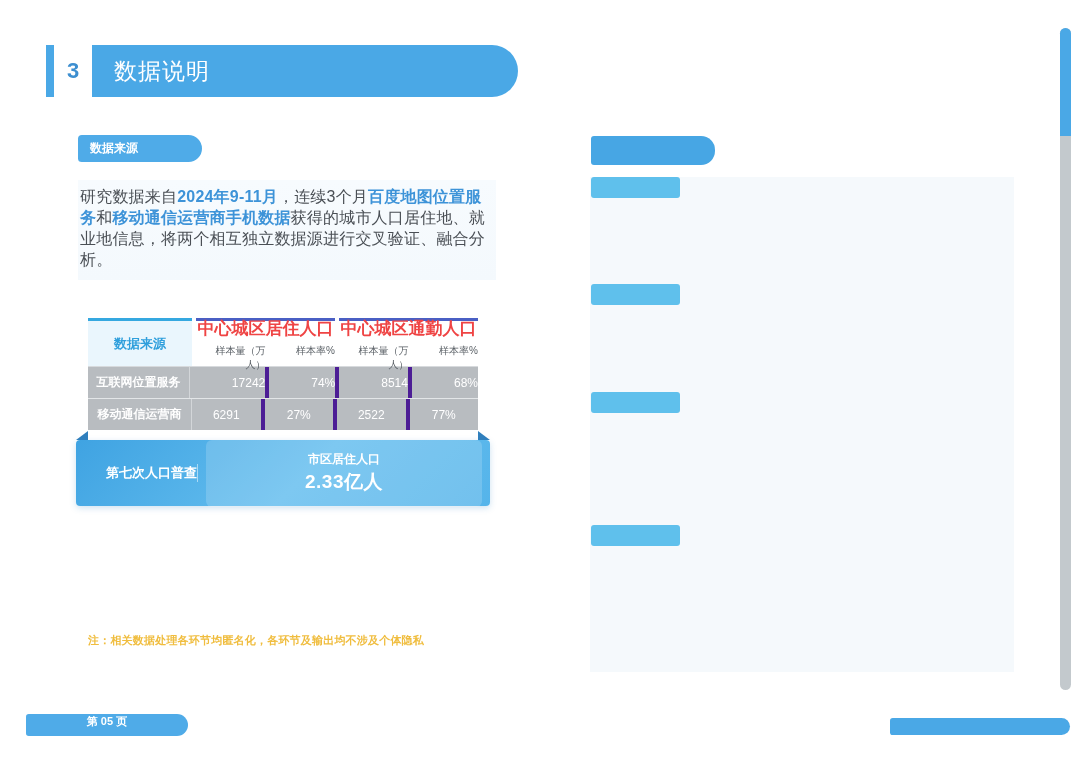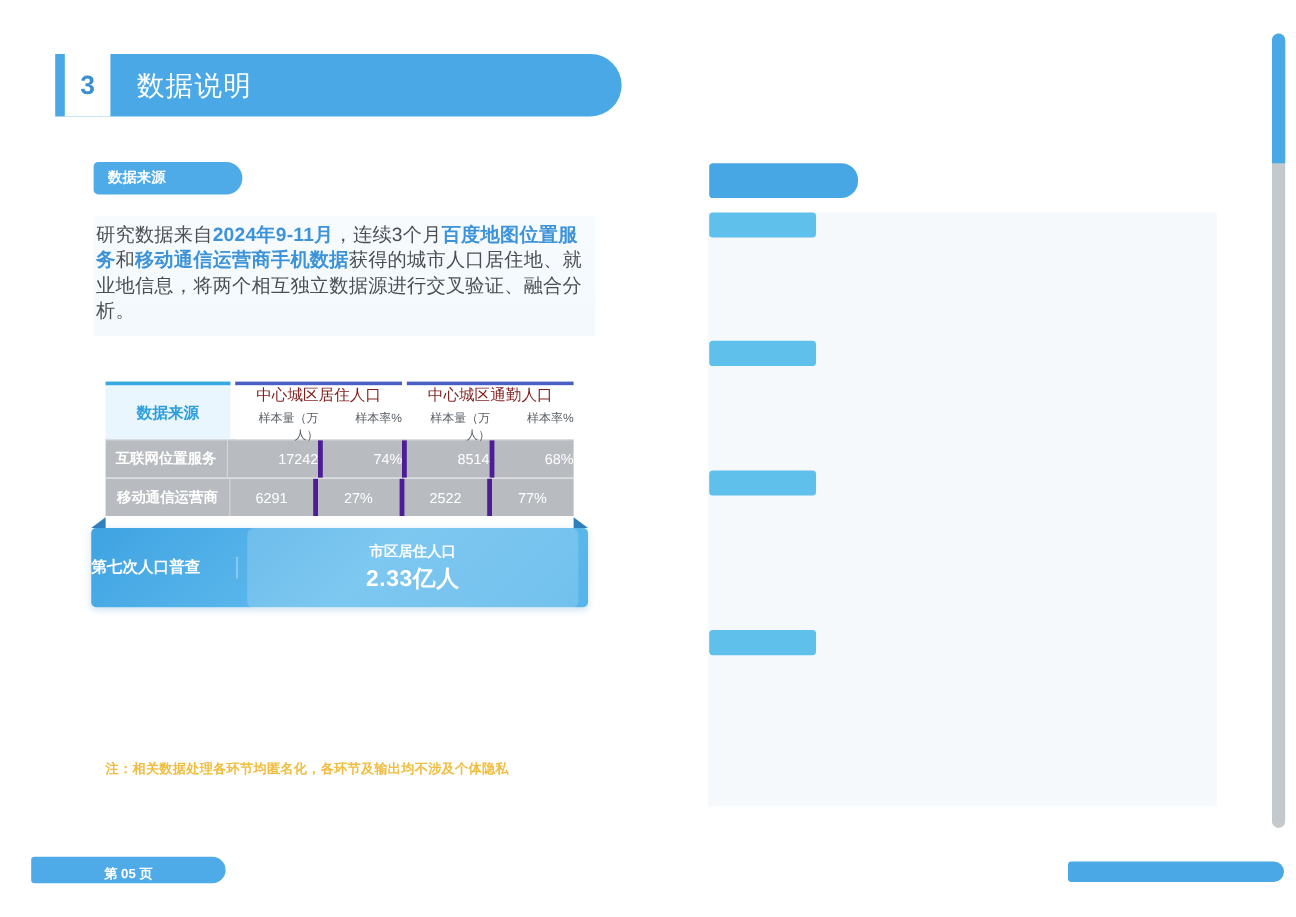--- a/index.html
+++ b/index.html
@@ -119,23 +119,23 @@
     flex: 1;
     border-top: 3px solid #4a5fc4;
     background: #ffffff;
     box-sizing: border-box;
     display: flex;
     flex-direction: column;
     align-items: center;
     justify-content: center;
   }
   .th-group-title {
-    font-size: 13px;
-    font-weight: normal;
-    color: #7f1d1d;
+    font-size: 17px;
+    font-weight: bold;
+    color: #ef4444;
     margin-top: 2px;
   }
   .th-subrow {
     display: flex;
     width: 100%;
     margin-top: 4px;
   }
   .th-sub {
     flex: 1;
     text-align: right;
@@ -195,21 +195,21 @@
   }
   #census-fold-right {
     position: absolute;
     right: 0; top: -9px;
     width: 0; height: 0;
     border-right: 12px solid transparent;
     border-bottom: 9px solid #2f7fbd;
   }
   #census-label {
     width: 122px;
-    text-align: left;
+    text-align: right;
     font-size: 13px;
     font-weight: bold;
     color: #ffffff;
     border-right: 1px solid rgba(255,255,255,0.5);
     box-sizing: border-box;
   }
   .census-card {
     flex: 1;
     margin: 0 8px;
     height: 67px;
@@ -247,21 +247,21 @@
   
   #page-footer {
     position: absolute;
     left: 26px;
     top: 714px;
     width: 162px;
     height: 22px;
     background: #4fabe8;
     border-radius: 3px 12px 12px 3px;
     display: flex;
-    align-items: flex-end;
+    align-items: flex-start;
     justify-content: center;
   }
   #page-footer-label {
     font-size: 11px;
     font-weight: bold;
     color: #ffffff;
   }
 
   
   #slide-right {

